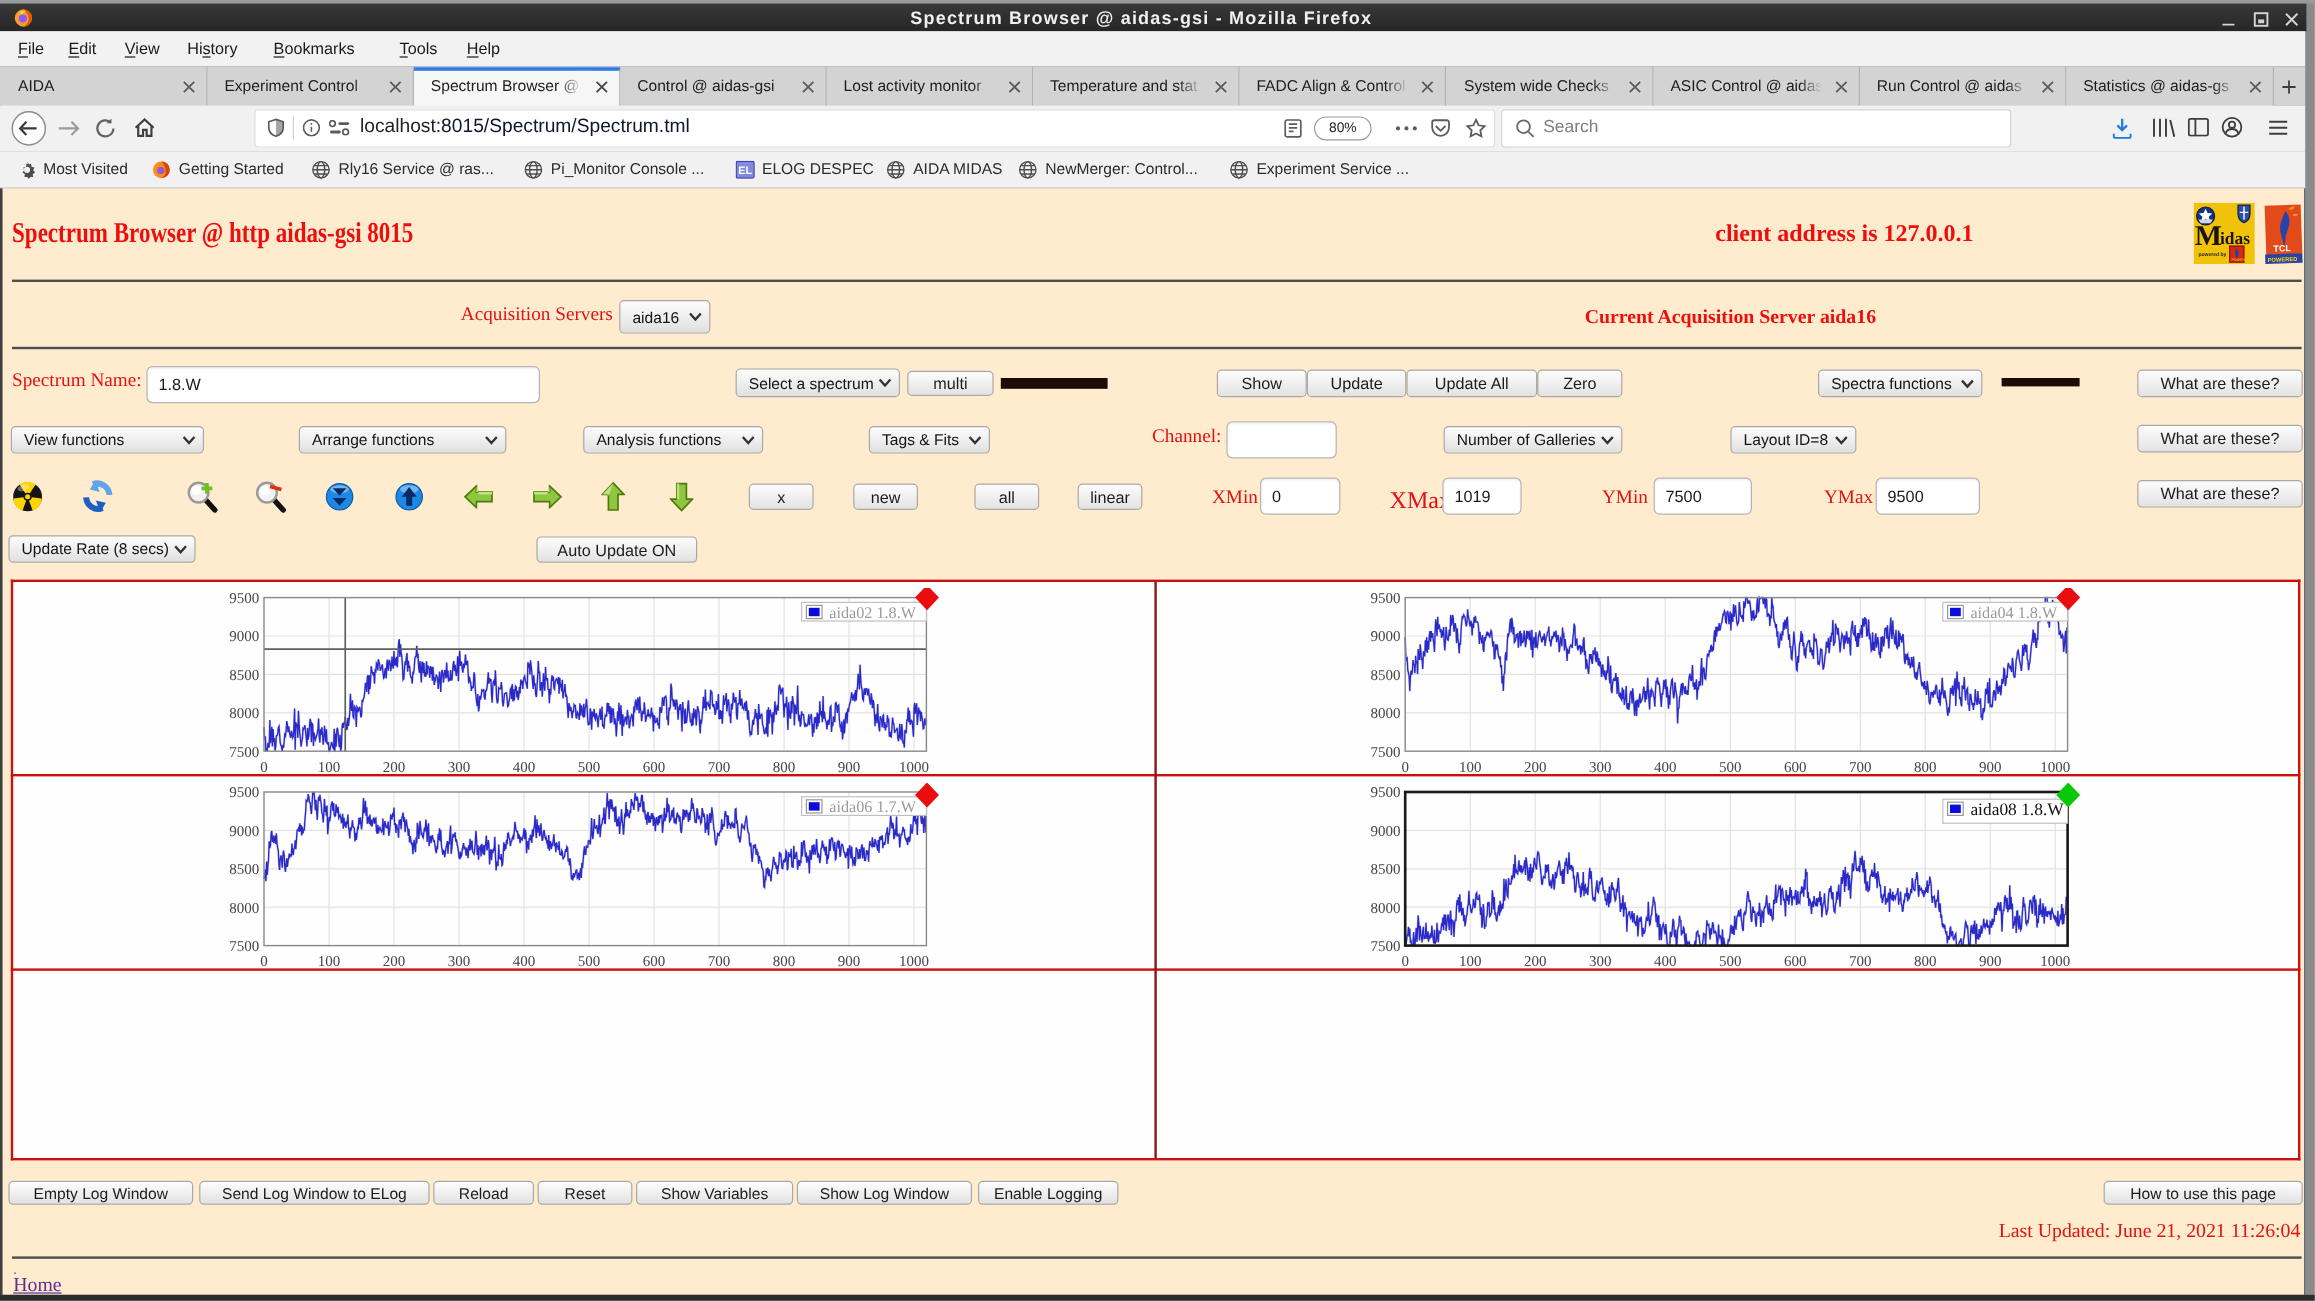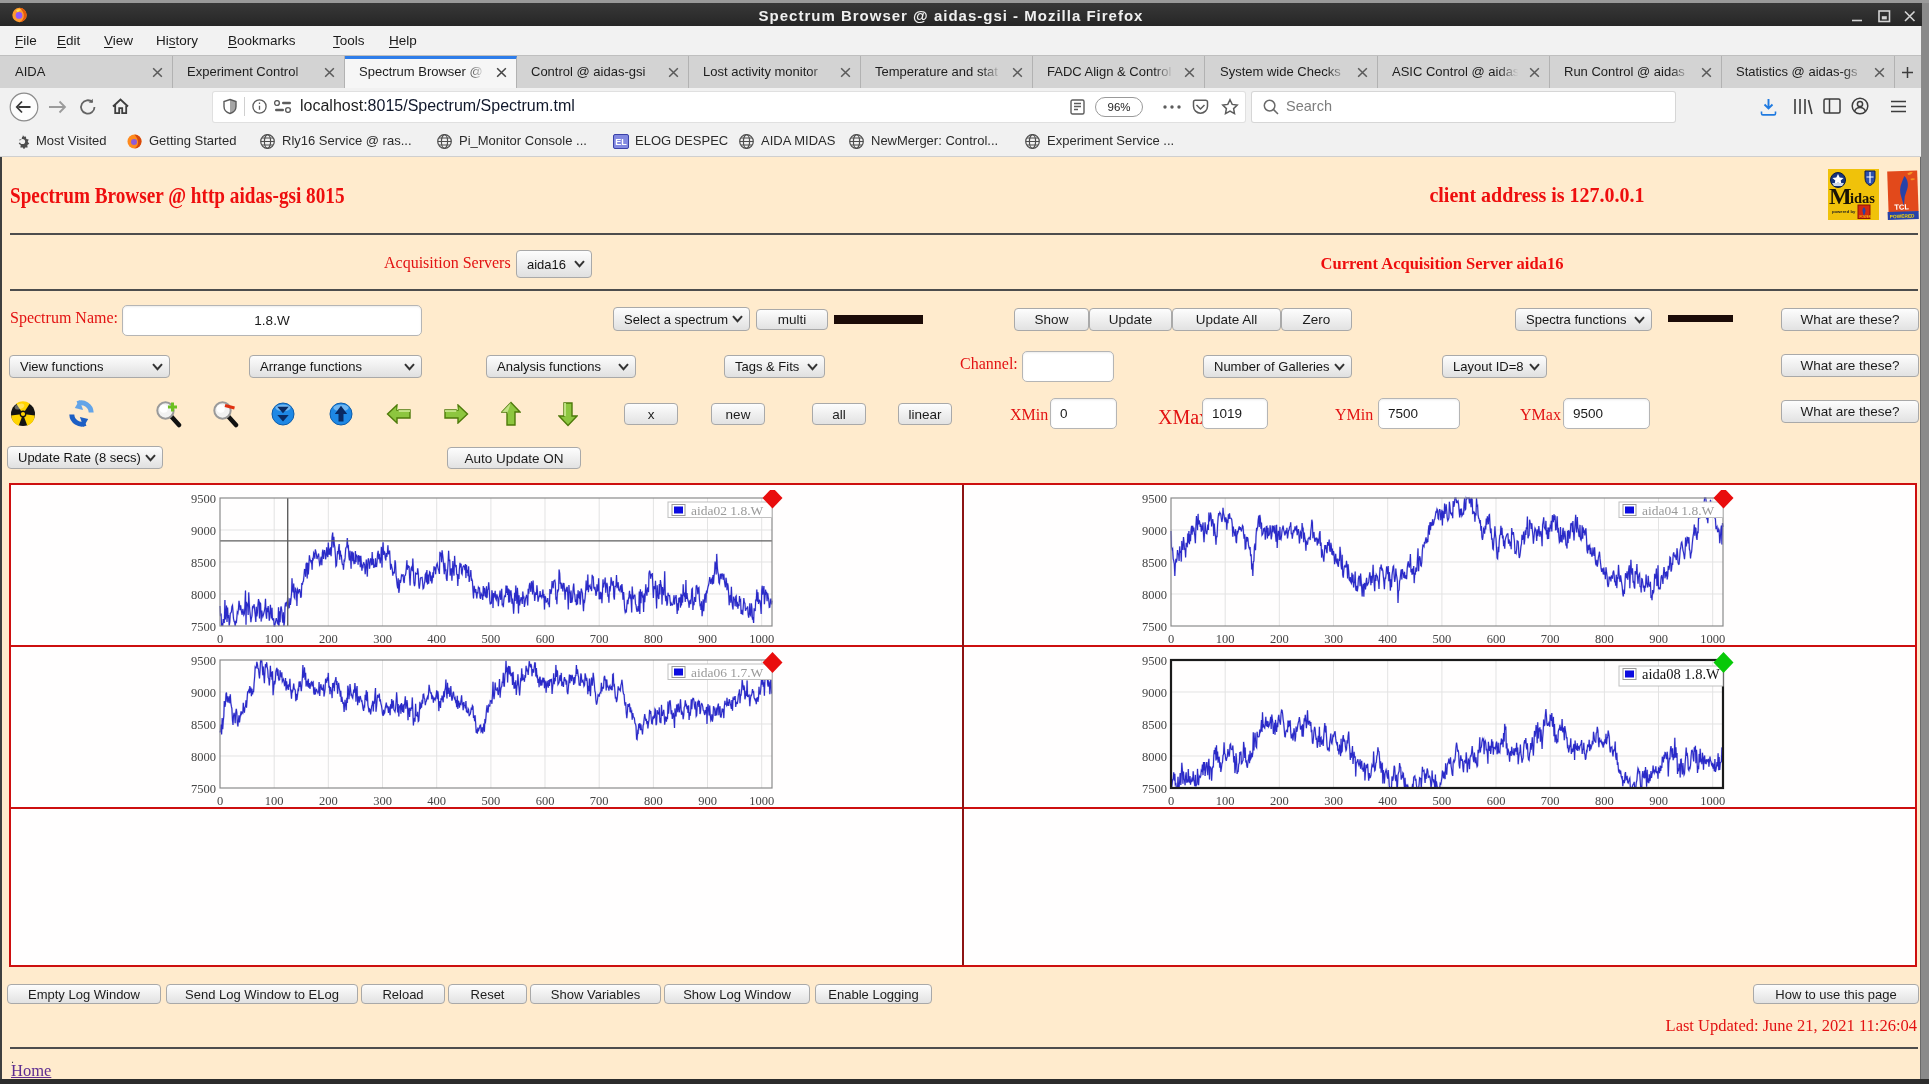--- a/index.html
+++ b/index.html
@@ -173,21 +173,21 @@
         <circle cx="3" cy="3" r="2.4" fill="none" stroke="#5c5c5c" stroke-width="1.4"></circle>
         <rect x="8" y="1.8" width="9" height="2.4" rx="1.2"></rect>
         <circle cx="14" cy="10" r="2.4" fill="none" stroke="#5c5c5c" stroke-width="1.4"></circle>
         <rect x="1" y="8.8" width="9" height="2.4" rx="1.2"></rect>
       </svg>
   <div class="abs" style="left:87px;top:5px;font-size:16px;color:#1f1f1f;">localhost<span style="color:#0f172a">:8015/Spectrum/Spectrum.tml</span></div>
   <svg class="abs" style="left:857px;top:7px" width="15" height="16" viewBox="0 0 15 16" fill="none" stroke="#5c5c5c" stroke-width="1.4">
         <rect x="1" y="1" width="13" height="14" rx="1.5"></rect>
         <path d="M4 4.5h7M4 7.5h7M4 10.5h4"></path>
       </svg>
-  <div class="abs" style="left:882px;top:5px;width:48px;height:20px;border:1px solid #9a9a9a;border-radius:10px;font-size:11.5px;color:#1c1c1c;text-align:center;line-height:18px;">96%</div>
+  <div class="abs" style="left:882px;top:5px;width:48px;height:20px;border:1px solid #9a9a9a;border-radius:10px;font-size:11.5px;color:#1c1c1c;text-align:center;line-height:18px;">80%</div>
   <svg class="abs" style="left:950px;top:13px" width="18" height="4" viewBox="0 0 18 4" fill="#5c5c5c">
         <circle cx="2" cy="2" r="1.7"></circle>
         <circle cx="9" cy="2" r="1.7"></circle>
         <circle cx="16" cy="2" r="1.7"></circle>
       </svg>
   <svg class="abs" style="left:979px;top:7px" width="17" height="16" viewBox="0 0 17 16" fill="none" stroke="#5c5c5c" stroke-width="1.5">
         <path d="M1.5 3a1.8 1.8 0 0 1 1.8-1.8h10.4A1.8 1.8 0 0 1 15.5 3v4.2a7 7 0 0 1-14 0z"></path>
         <path d="M4.5 6l4 4 4-4"></path>
       </svg>
   <svg class="abs" style="left:1008px;top:6px" width="18" height="18" viewBox="0 0 18 18" fill="none" stroke="#5c5c5c" stroke-width="1.5">
@@ -298,21 +298,21 @@
  </svg>
  <div class="hr" style="left:8px;top:76px;width:1908px;"></div>
  <div class="abs serif red" style="left:382px;top:97px;font-size:16px;">Acquisition Servers</div>
  <div class="sel" style="left:514px;top:93px;width:76px;height:28px;">aida16<svg class="chev" viewBox="0 0 11 8" fill="none" stroke="#333" stroke-width="2">
         <path d="M1 1.2l4.5 5L10 1.2"></path>
       </svg></div>
  <div class="abs serif" style="left:1100px;top:97px;width:680px;text-align:center;font-size:16.5px;font-weight:bold;color:#ee0e0e;">Current Acquisition Server aida16</div>
  <div class="hr" style="left:8px;top:132px;width:1908px;"></div>
 
  <div class="abs serif red" style="left:8px;top:152px;font-size:16px;">Spectrum Name:</div>
- <div class="inp" style="left:120px;top:148px;width:300px;height:31px;line-height:29px;text-align:center;">1.8.W</div>
+ <div class="inp" style="left:120px;top:148px;width:328px;height:31px;line-height:29px;">1.8.W</div>
  <div class="sel" style="left:611px;top:150px;width:137px;height:24px;">Select a spectrum<svg class="chev" viewBox="0 0 11 8" fill="none" stroke="#333" stroke-width="2">
         <path d="M1 1.2l4.5 5L10 1.2"></path>
       </svg></div>
  <div class="btn" style="left:754px;top:152px;width:72px;height:21px;">multi</div>
  <div class="abs" style="left:832px;top:158px;width:89px;height:9px;background:#1c0b07;"></div>
  <div class="btn" style="left:1012px;top:151px;width:75px;height:23px;">Show</div>
  <div class="btn" style="left:1087px;top:151px;width:83px;height:23px;">Update</div>
  <div class="btn" style="left:1170px;top:151px;width:109px;height:23px;">Update All</div>
  <div class="btn" style="left:1279px;top:151px;width:71px;height:23px;">Zero</div>
  <div class="sel" style="left:1513px;top:151px;width:137px;height:23px;">Spectra functions<svg class="chev" viewBox="0 0 11 8" fill="none" stroke="#333" stroke-width="2">

